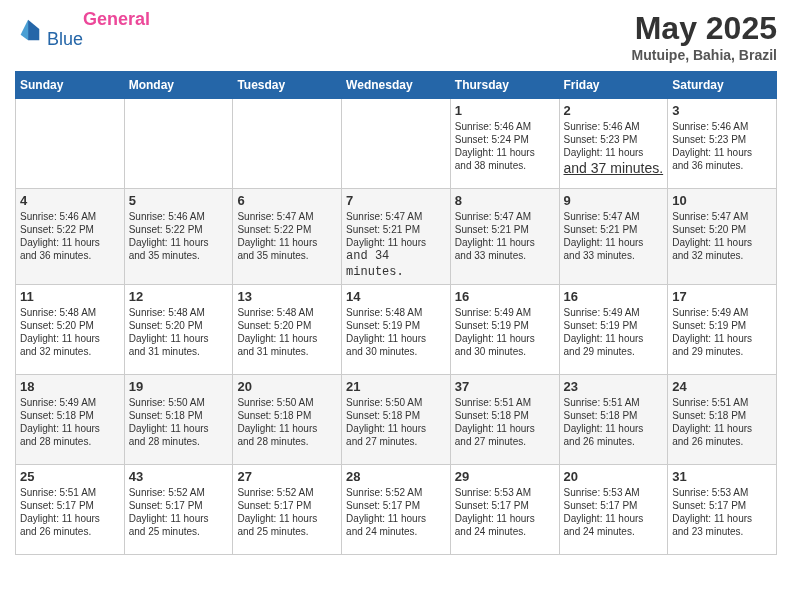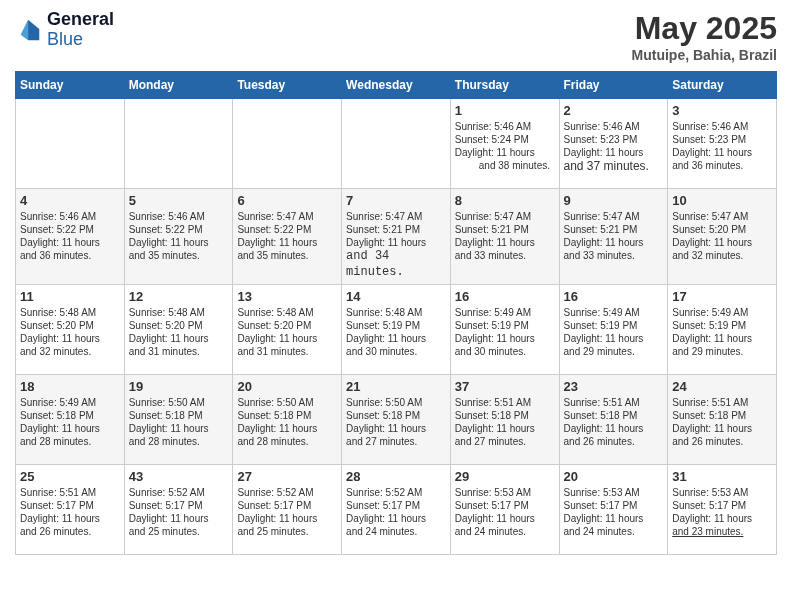--- a/index.html
+++ b/index.html
@@ -17,22 +17,23 @@
       margin-bottom: 8px;
     }
     .logo {
       display: flex;
       align-items: center;
       gap: 4px;
     }
     .logo-text-general {
       font-size: 18px;
       font-weight: bold;
-      color: #0f172a;
+      color: #ec4899;
       line-height: 1.1;
+      margin-left: 36px;
     }
     .logo-text-blue {
       font-size: 18px;
       font-weight: normal;
       color: #2566a8;
       line-height: 1.1;
     }
     .logo-icon {
       width: 28px;
       height: 28px;
@@ -126,28 +127,28 @@
   <tr>
         <td class="cell-empty"></td>
         <td class="cell-empty"></td>
         <td class="cell-empty"></td>
         <td class="cell-empty"></td>
         <td>
           <span class="day-number">1</span>
           <div style="font-size: 10px; line-height: 1.3;">Sunrise: 5:46 AM</div>
           <div style="font-size: 10px; line-height: 1.3;">Sunset: 5:24 PM</div>
           <div style="font-size: 10px; line-height: 1.3;">Daylight: 11 hours</div>
-          <div style="font-size: 10px; line-height: 1.3; margin-left: 24px;">and 38 minutes.</div>
+          <div style="font-size: 10px; line-height: 1.3;">and 38 minutes.</div>
         </td>
         <td>
           <span class="day-number">2</span>
           <div style="font-size: 10px; line-height: 1.3;">Sunrise: 5:46 AM</div>
           <div style="font-size: 10px; line-height: 1.3;">Sunset: 5:23 PM</div>
           <div style="font-size: 10px; line-height: 1.3;">Daylight: 11 hours</div>
-          <div style="font-size: 12px; line-height: 1.3;">and 37 minutes.</div>
+          <div style="font-size: 14px; line-height: 1.3; text-decoration: underline;">and 37 minutes.</div>
         </td>
         <td>
           <span class="day-number">3</span>
           <div style="font-size: 10px; line-height: 1.3;">Sunrise: 5:46 AM</div>
           <div style="font-size: 10px; line-height: 1.3;">Sunset: 5:23 PM</div>
           <div style="font-size: 10px; line-height: 1.3;">Daylight: 11 hours</div>
           <div style="font-size: 10px; line-height: 1.3;">and 36 minutes.</div>
         </td>
       </tr>
       <tr>
@@ -344,17 +345,17 @@
           <div style="font-size: 10px; line-height: 1.3;">Sunrise: 5:53 AM</div>
           <div style="font-size: 10px; line-height: 1.3;">Sunset: 5:17 PM</div>
           <div style="font-size: 10px; line-height: 1.3;">Daylight: 11 hours</div>
           <div style="font-size: 10px; line-height: 1.3;">and 24 minutes.</div>
         </td>
         <td>
           <span class="day-number">31</span>
           <div style="font-size: 10px; line-height: 1.3;">Sunrise: 5:53 AM</div>
           <div style="font-size: 10px; line-height: 1.3;">Sunset: 5:17 PM</div>
           <div style="font-size: 10px; line-height: 1.3;">Daylight: 11 hours</div>
-          <div style="font-size: 10px; line-height: 1.3; text-decoration: underline;">and 23 minutes.</div>
+          <div style="font-size: 10px; line-height: 1.3;">and 23 minutes.</div>
         </td>
       </tr>
     </tbody>
 </table>
 
 </body></html>

